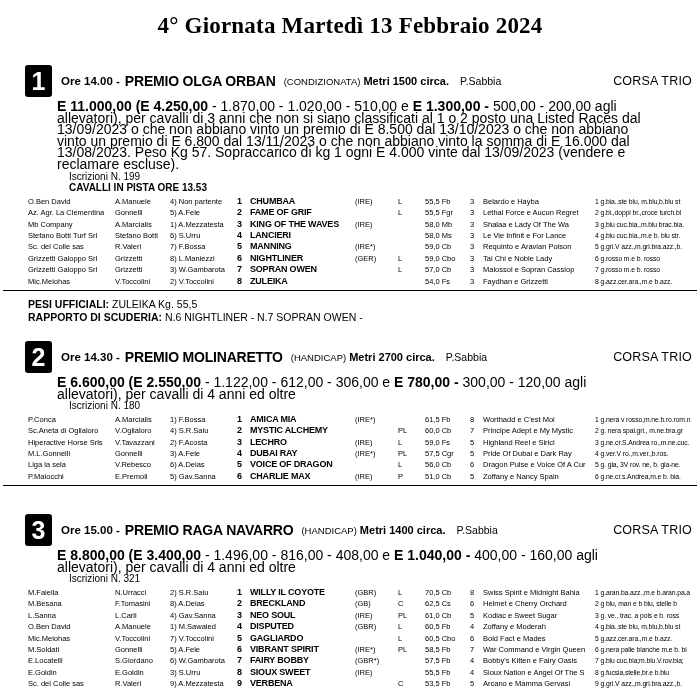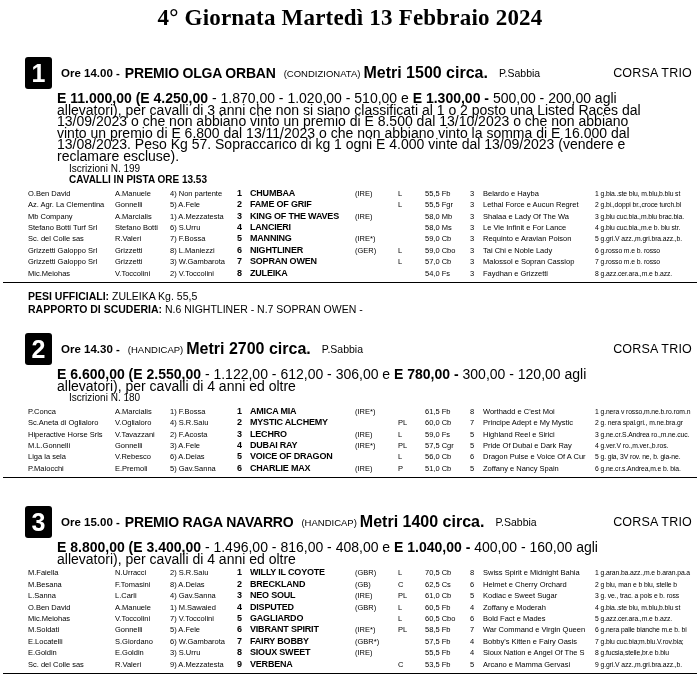--- a/index.html
+++ b/index.html
@@ -4,36 +4,36 @@
 <style>
   html,body{margin:0;padding:0;}
   body{
     width:700px;height:688px;background:#ffffff;color:#000;
     font-family:"Liberation Sans",sans-serif;overflow:hidden;
     -webkit-font-smoothing:antialiased;
   }
   .b{font-weight:bold;}
   h1[data-name="page-title"]{
     font-family:"Liberation Serif",serif;font-weight:bold;
-    font-size:23px;text-align:center;margin:0;padding-top:5px;letter-spacing:.2px;
+    font-size:23px;text-align:center;margin:0;padding-top:13px;letter-spacing:.2px;
   }
   .race{margin-top:26px;}
   [data-name="races-container"] .race:nth-child(2){margin-top:18px;}
   [data-name="races-container"] .race:nth-child(3){margin-top:28px;}
 
   .race-header{display:flex;align-items:center;margin:0 8px 0 25px;}
   .badge{
     width:27px;height:32px;background:#000;color:#fff;
     font-size:25px;font-weight:bold;display:flex;align-items:center;justify-content:center;
     border-radius:3px;flex:0 0 auto;
   }
   .r-time{margin-left:9px;font-size:11.5px;white-space:pre;}
   .r-name{margin-left:5px;font-size:14px;letter-spacing:-.2px;white-space:pre;}
   .r-cat{margin-left:8px;font-size:9.5px;white-space:pre;}
-  .r-dist{margin-left:3px;font-size:16px;white-space:pre;}
+  .r-dist{margin-left:3px;font-size:11px;white-space:pre;}
   .r-surf{margin-left:11px;font-size:10.5px;white-space:pre;}
   .r-bet{margin-left:auto;font-size:12.5px;letter-spacing:.2px;white-space:pre;}
 
   .conds{margin:4px 0 0 57px;width:585px;font-size:14px;line-height:11.6px;}
   .isc,.cav{margin-left:57px;font-size:10px;line-height:11.6px;padding-left:12px;}
 
   .entries{margin:2px 0 0 28px;}
   .row{
     display:grid;
     grid-template-columns:87px 55px 67px 13px 105px 43px 27px 45px 13px 112px 1fr;
@@ -184,20 +184,21 @@
     <div class="notes" data-name="race-notes">
           <div data-name="note-line"><span class="b" data-name="note-label">PESI UFFICIALI:</span><span data-name="note-text"> ZULEIKA Kg. 55,5</span></div>
           <div data-name="note-line"><span class="b" data-name="note-label">RAPPORTO DI SCUDERIA:</span><span data-name="note-text"> N.6 NIGHTLINER - N.7 SOPRAN OWEN -</span></div>
         </div>
   </section>
 
   <section class="race" data-name="race-section">
     <div class="race-header" data-name="race-header">
       <div class="badge" data-name="race-number-badge">2</div>
       <span class="r-time b" data-name="race-start-time">Ore 14.30 -</span>
+      <span class="r-name b" data-name="race-name">PREMIO MOLINARETTO</span>
       <span class="r-cat" data-name="race-category">(HANDICAP)</span>
       <span class="r-dist b" data-name="race-distance">Metri 2700 circa.</span>
       <span class="r-surf" data-name="race-surface">P.Sabbia</span>
       <span class="r-bet" data-name="race-bet-type">CORSA TRIO</span>
     </div>
     <p class="conds" data-name="race-conditions"><span class="b" data-name="conditions-part">E 6.600,00 (E 2.550,00</span><span data-name="conditions-part"> - 1.122,00 - 612,00 - 306,00 e </span><span class="b" data-name="conditions-part">E 780,00 -</span><span data-name="conditions-part"> 300,00 - 120,00  agli allevatori), per cavalli di 4 anni ed oltre</span></p>
     <div class="isc" data-name="race-iscrizioni">Iscrizioni N. 180</div>
     <div class="entries" data-name="entries-table">
   <div class="row" data-name="entry-row">
     <span class="c owner" data-name="owner-name">P.Conca</span>
@@ -291,20 +292,21 @@
     <div class="race-header" data-name="race-header">
       <div class="badge" data-name="race-number-badge">3</div>
       <span class="r-time b" data-name="race-start-time">Ore 15.00 -</span>
       <span class="r-name b" data-name="race-name">PREMIO RAGA NAVARRO</span>
       <span class="r-cat" data-name="race-category">(HANDICAP)</span>
       <span class="r-dist b" data-name="race-distance">Metri 1400 circa.</span>
       <span class="r-surf" data-name="race-surface">P.Sabbia</span>
       <span class="r-bet" data-name="race-bet-type">CORSA TRIO</span>
     </div>
     <p class="conds" data-name="race-conditions"><span class="b" data-name="conditions-part">E 8.800,00 (E 3.400,00</span><span data-name="conditions-part"> - 1.496,00 - 816,00 - 408,00 e </span><span class="b" data-name="conditions-part">E 1.040,00 -</span><span data-name="conditions-part"> 400,00 - 160,00  agli allevatori), per cavalli di 4 anni ed oltre</span></p>
+    <div class="isc" data-name="race-iscrizioni">Iscrizioni N. 321</div>
     <div class="entries" data-name="entries-table">
   <div class="row" data-name="entry-row">
     <span class="c owner" data-name="owner-name">M.Faiella</span>
     <span class="c trainer" data-name="trainer-name">N.Urracci</span>
     <span class="c jockey" data-name="gate-and-jockey">2) S.R.Saiu</span>
     <span class="c num b" data-name="horse-number">1</span>
     <span class="c horse b" data-name="horse-name">WILLY IL COYOTE</span>
     <span class="c country" data-name="country-code">(GBR)</span>
     <span class="c marker" data-name="equipment-marker">L</span>
     <span class="c weight" data-name="weight-and-sex-code">70,5 Cb</span>

